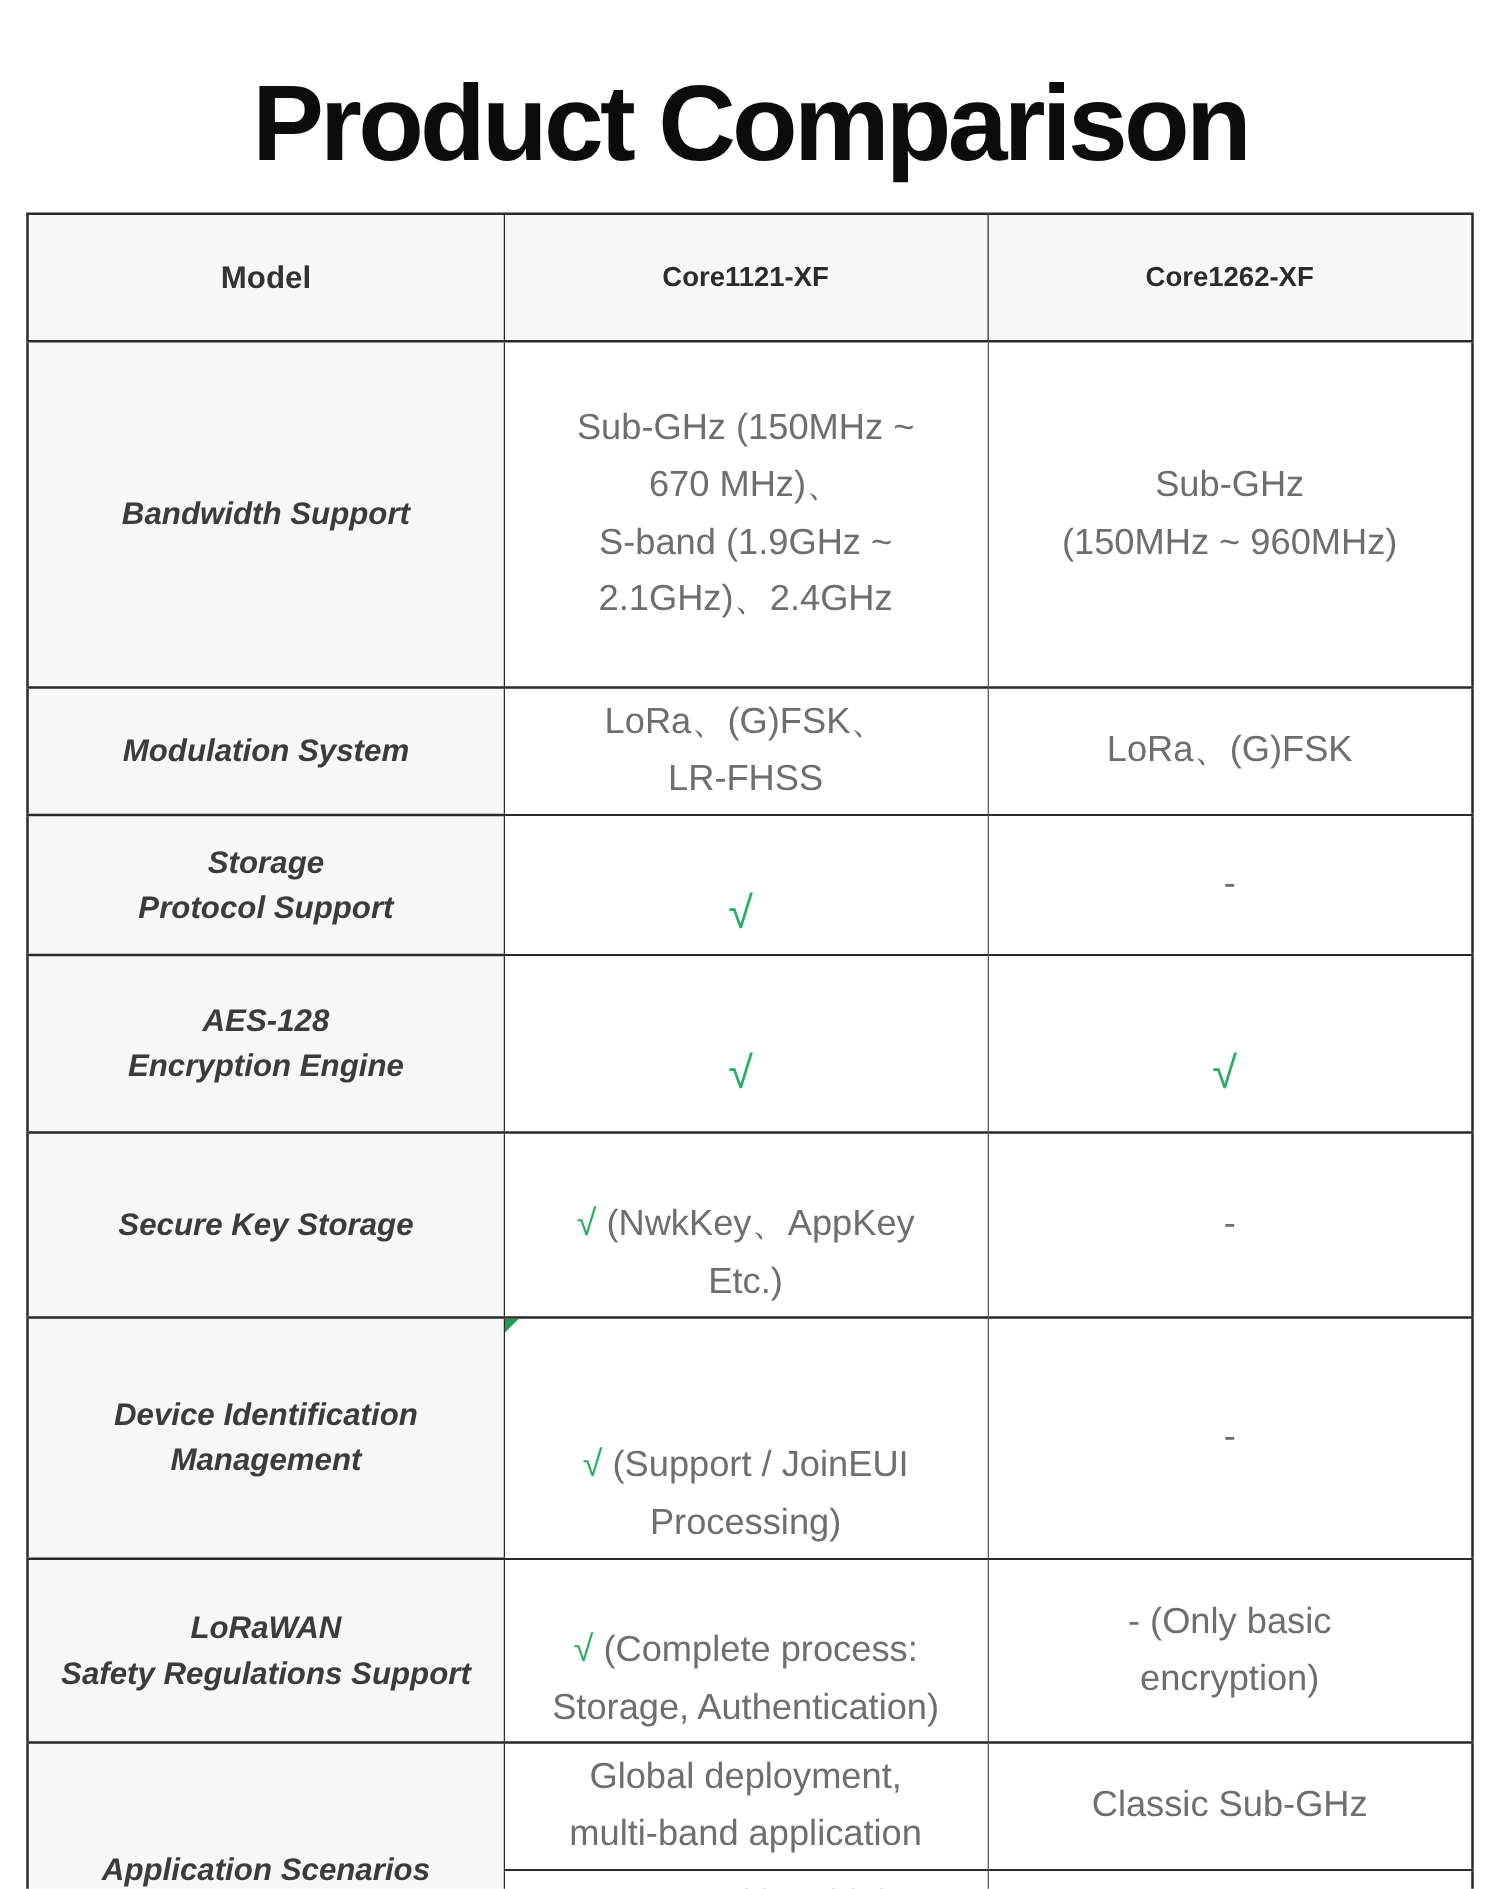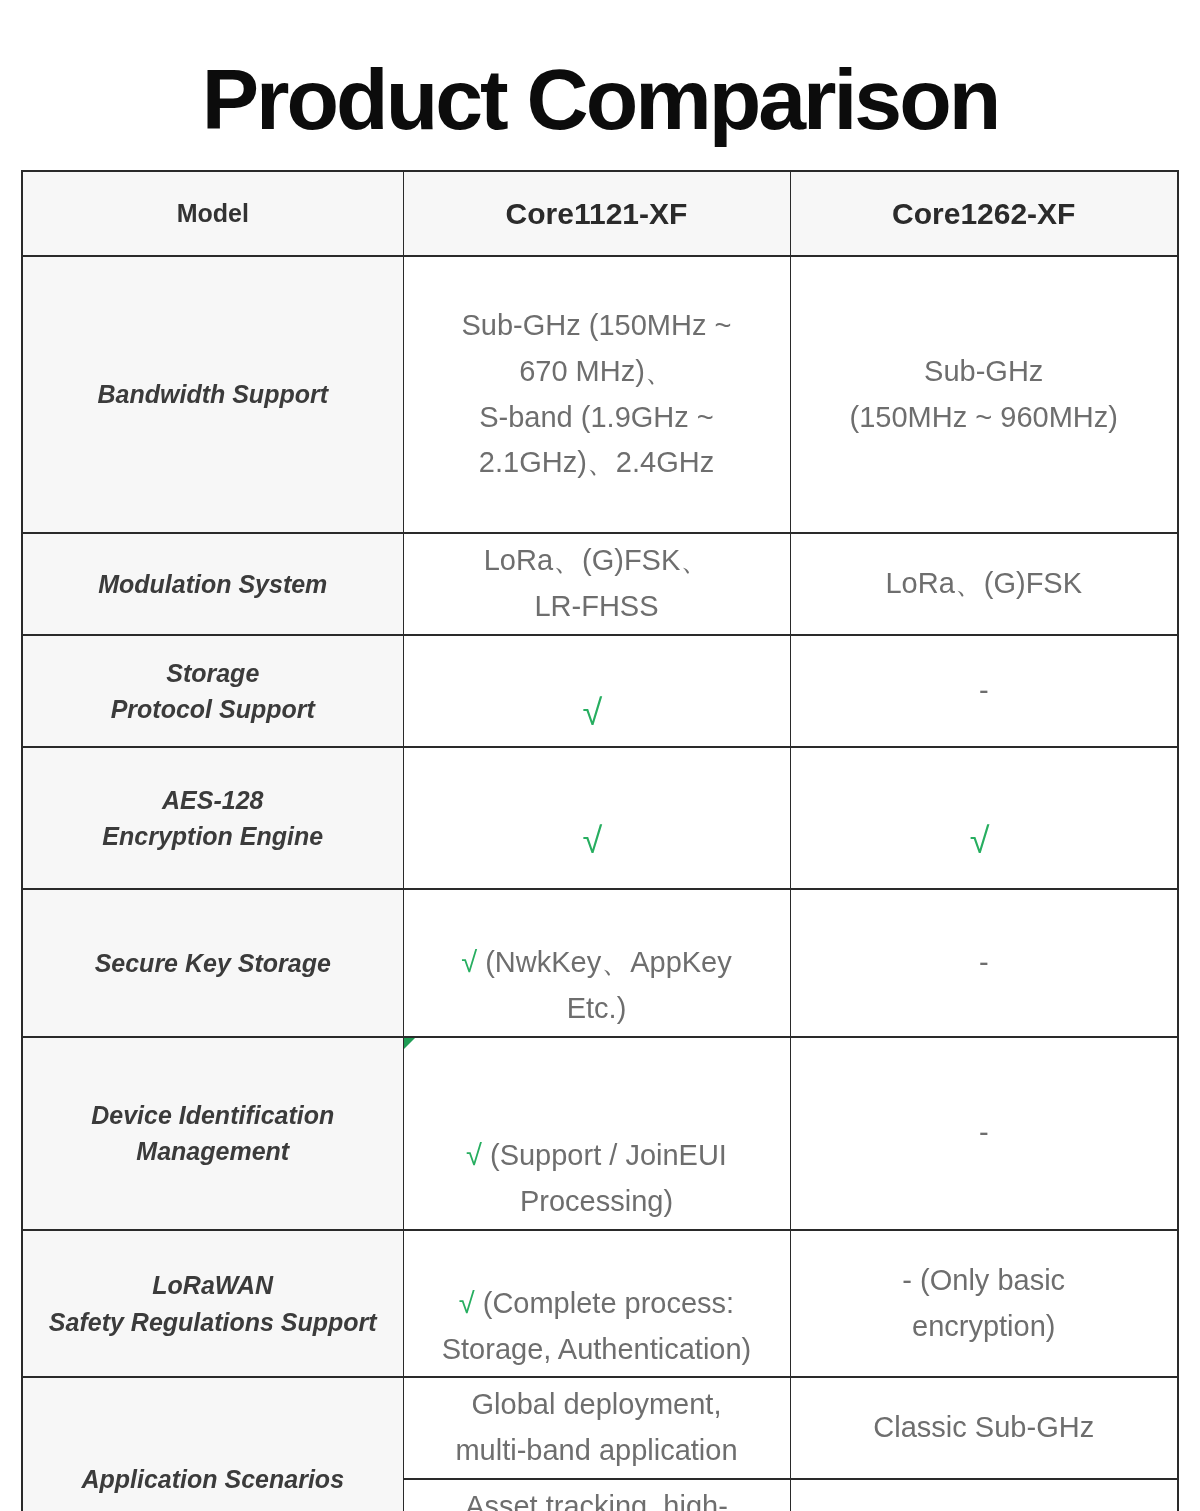--- a/index.html
+++ b/index.html
@@ -34,21 +34,21 @@
     vertical-align: middle;
     text-align: center;
     padding: 4px 10px;
   }
   col.c1 { width: 381px; }
   col.c2 { width: 387px; }
   col.c3 { width: 388px; }
 
   .cmp th { background: #f7f7f7; font-weight: bold; }
   th.model-h   { font-size: 25px; color: #333333; }
-  th.product-h { font-size: 30px; color: #2b2b2b; }
+  th.product-h { font-size: 22px; color: #2b2b2b; }
 
   td.label {
     background: #f7f7f7;
     font-weight: bold;
     font-size: 25px;
     color: #3b3b3b;
     white-space: pre-line;
     line-height: 1.45;
     font-style: italic;
   }
@@ -71,21 +71,21 @@
 
   .corner-marker {
     position: absolute;
     top: 0; left: 0;
     width: 0; height: 0;
     border-top: 11px solid #1f9d55;
     border-right: 11px solid transparent;
   }
 
   
-  tr.rh-head  { height: 85px; }
+  tr.rh-head  { height: 102px; }
   tr.rh-band  { height: 277px; }
   tr.rh-mod   { height: 93px; }
   tr.rh-sig   { height: 95px; }
   tr.rh-aes   { height: 142px; }
   tr.rh-key   { height: 96px; }
   tr.rh-dev   { height: 144px; }
   tr.rh-lora  { height: 134px; }
   tr.rh-app1  { height: 98px; }
   tr.rh-app2  { height: 88px; }
 </style>

